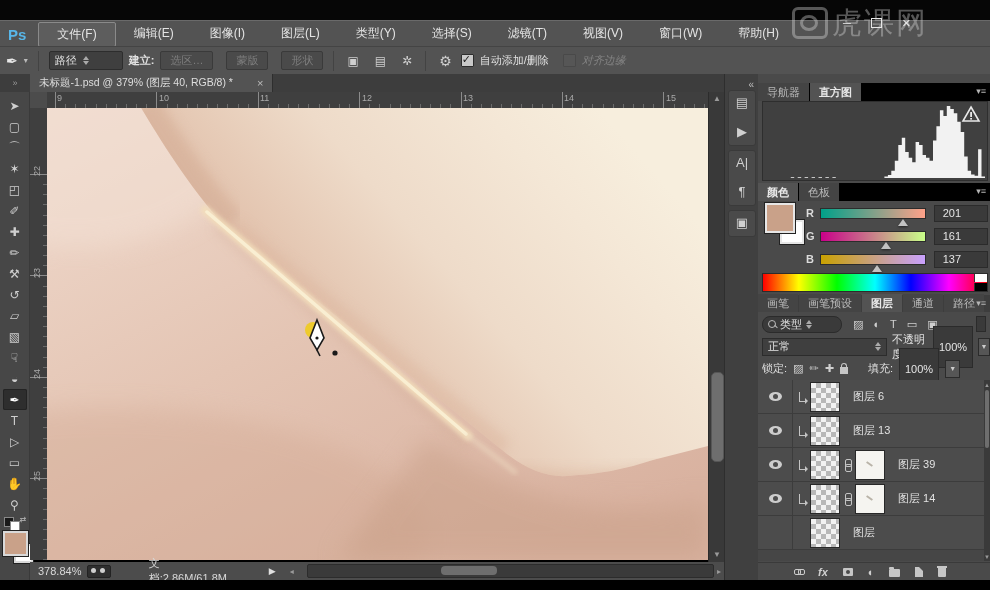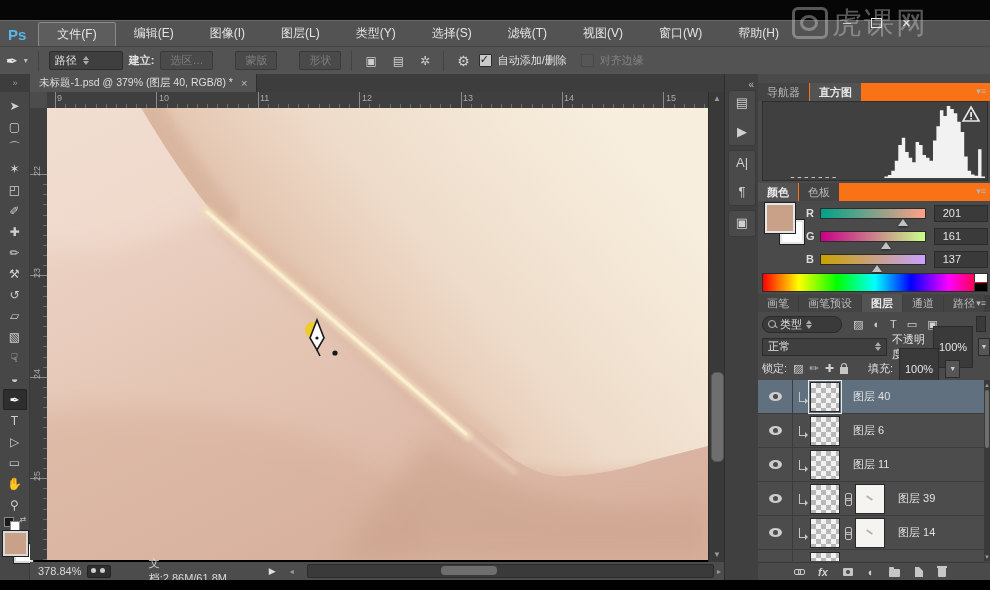--- a/index.html
+++ b/index.html
@@ -37,25 +37,25 @@
   .updown i.d{border-top:4px solid #aaa;}
   .opt-label{color:#e0e0e0;font-weight:bold;}
   .disabled-btn{background:#4a4a4a;border:1px solid #3a3a3a;color:#7d7d7d;border-radius:2px;
                 padding:1px 9px;font-size:11px;}
   .opt-icon{color:#cfcfcf;font-size:12px;padding:0 3px;}
   .checkbox{width:11px;height:11px;background:#c9c9c9;border:1px solid #2d2d2d;border-radius:1px;
             position:relative;display:inline-block;}
   .checkbox.checked::after{content:"✓";position:absolute;left:0px;top:-2px;font-size:11px;color:#1d1d1d;font-weight:bold;}
   .checkbox.off{background:#565656;border-color:#494949;}
   .chk-label{color:#e0e0e0;}
-  .chk-label.dis{color:#838383;}
+  .chk-label.dis{color:#838383;font-style:italic;}
   
   .tab-bar{left:0;top:74px;width:990px;height:18px;background:#3d3d3d;display:flex;align-items:stretch;}
   .tab-stub{width:30px;color:#9a9a9a;font-size:9px;display:flex;align-items:center;justify-content:center;}
-  .doc-tab{background:#535353;color:#dedede;font-size:10.5px;display:flex;align-items:center;gap:8px;
+  .doc-tab{background:#535353;color:#dedede;font-size:10.5px;display:flex;align-items:center;gap:24px;
            padding:0 9px;border-right:1px solid #2e2e2e;}
   .doc-close{color:#bbb;font-size:11px;}
   
   .toolbar{left:0;top:92px;width:30px;height:488px;background:#474747;border-right:1px solid #3a3a3a;
            display:flex;flex-direction:column;align-items:center;padding-top:3px;box-sizing:border-box;}
   .tool{width:24px;height:21px;display:flex;align-items:center;justify-content:center;
         color:#cfcfcf;font-size:12px;border-radius:2px;}
   .tool.selected{background:#2e2e2e;box-shadow:inset 0 0 0 1px #232323;color:#fff;}
   .swap-mini{margin-top:2px;width:22px;height:12px;position:relative;}
   .swap-mini .fgm{position:absolute;left:0;top:0;width:8px;height:8px;background:#1a1a1a;border:1px solid #888;}
@@ -83,21 +83,21 @@
   .vscroll .arrow{position:absolute;left:0;width:16px;height:14px;color:#9a9a9a;font-size:8px;text-align:center;line-height:14px;}
   .vthumb{position:absolute;left:2px;top:280px;width:11px;height:88px;background:#6e6e6e;border-radius:5px;border:1px solid #565656;}
   
   .dock{left:724px;top:74px;width:34px;height:506px;background:#404040;border-left:1px solid #2e2e2e;}
   .dock-collapse{position:absolute;right:5px;top:5px;color:#bdbdbd;font-size:10px;}
   .dock-group{margin:4px 3px 0 3px;background:#4a4a4a;border-radius:3px;padding:4px 0 6px 0;
               display:flex;flex-direction:column;align-items:center;gap:14px;border:1px solid #3a3a3a;}
   .dock-icon{color:#d0d0d0;font-size:13px;}
   
   .panels{left:758px;top:74px;width:232px;height:506px;background:#4a4a4a;}
-  .phead{position:absolute;left:0;width:232px;height:18px;background:#f97316;display:flex;align-items:flex-end;}
+  .phead{position:absolute;left:0;width:232px;height:18px;background:#000000;display:flex;align-items:flex-end;}
   .ptab{padding:2px 9px;font-size:11px;color:#b9b9b9;background:#444;margin-right:1px;height:14px;}
   .ptab.active{background:#535353;color:#e8e8e8;font-weight:bold;}
   .pmenu{position:absolute;right:4px;top:4px;color:#b5b5b5;font-size:9px;}
   .hist-box{position:absolute;left:4px;top:27px;width:224px;height:78px;background:#404040;border:1px solid #2e2e2e;}
   .warn{position:absolute;right:6px;top:3px;}
   
   .fg-chip{position:absolute;left:7px;top:129px;width:26px;height:26px;border:2px solid #e6e6e6;box-shadow:0 0 0 1px #222;z-index:3;}
   .bg-chip{position:absolute;left:22px;top:146px;width:20px;height:20px;border:2px solid #e6e6e6;box-shadow:0 0 0 1px #222;background:#fff;z-index:2;}
   .slider-row{position:absolute;left:48px;width:182px;height:16px;display:flex;align-items:center;}
   .sl-label{width:14px;color:#dcdcdc;font-weight:bold;}
@@ -211,21 +211,21 @@
     <span class="caret">▾</span>
     <span class="opt-sep"></span>
     <span class="select-box" style="width:62px;">
       <span>路径</span>
       <span class="updown">
           <i class="u"></i>
           <i class="d"></i>
         </span>
     </span>
     <span class="opt-label">建立:</span>
-    <span id="make-buttons" style="display:flex;gap:22px;">
+    <span id="make-buttons" style="display:flex;gap:13px;">
         <span class="disabled-btn">选区…</span>
         <span class="disabled-btn">蒙版</span>
         <span class="disabled-btn">形状</span>
       </span>
     <span class="opt-sep"></span>
     <span id="op-icons" style="display:flex;gap:10px;">
         <span class="opt-icon">▣</span>
         <span class="opt-icon">▤</span>
         <span class="opt-icon">✲</span>
       </span>
@@ -470,43 +470,35 @@
       <span class="f-icon">▨</span>
       <span class="f-icon">✏</span>
       <span class="f-icon">✚</span>
       <span class="lockicon"></span>
       <span style="color:#e0e0e0;margin-left:14px;">填充:</span>
       <span class="val-box">100%</span>
       <span class="drop-btn">▼</span>
     </div>
 
     <div class="layer-list" id="layer-list">
-        <div class="layer-row selected">
-          <span class="eye-cell">
-            <span class="eye"></span>
-          </span>
-          <span class="clip"></span>
-          <span class="thumb sel"></span>
-          <span class="layer-label" style="left: 95px;">图层 40</span>
-        </div>
         <div class="layer-row">
           <span class="eye-cell">
             <span class="eye"></span>
           </span>
           <span class="clip"></span>
           <span class="thumb"></span>
           <span class="layer-label" style="left: 95px;">图层 6</span>
         </div>
         <div class="layer-row">
           <span class="eye-cell">
             <span class="eye"></span>
           </span>
           <span class="clip"></span>
           <span class="thumb"></span>
-          <span class="layer-label" style="left: 95px;">图层 11</span>
+          <span class="layer-label" style="left: 95px;">图层 13</span>
         </div>
         <div class="layer-row">
           <span class="eye-cell">
             <span class="eye"></span>
           </span>
           <span class="clip"></span>
           <span class="thumb"></span>
           <span class="chain"></span>
           <span class="mask-thumb"></span>
           <span class="layer-label" style="left: 140px;">图层 39</span>

